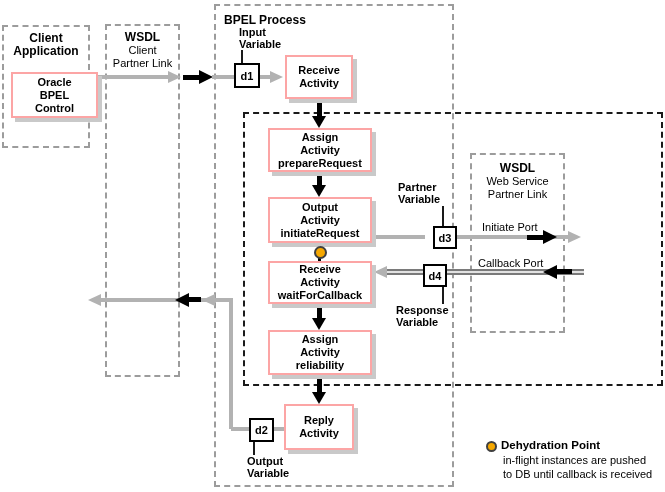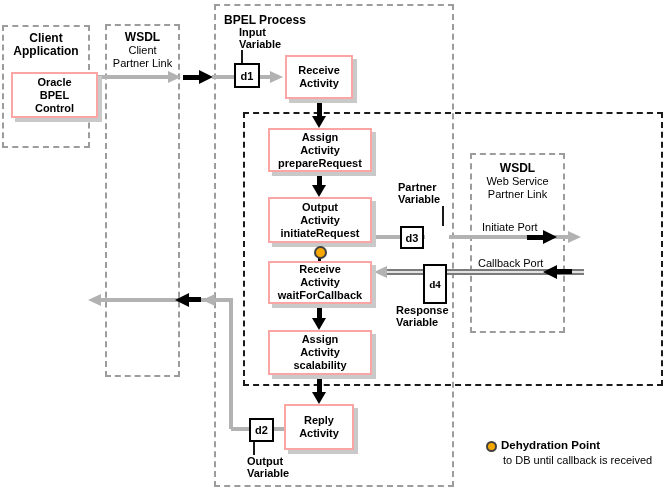--- a/index.html
+++ b/index.html
@@ -106,33 +106,33 @@
 
   <div class="act" style="left:268px; top:261px; width:104px; height:43px;">
     <div>Receive</div>
     <div>Activity</div>
     <div>waitForCallback</div>
   </div>
 
   <div class="act" style="left:268px; top:330px; width:104px; height:45px;">
     <div>Assign</div>
     <div>Activity</div>
-    <div>scalability</div>
+    <div>reliability</div>
   </div>
 
   <div class="act" style="left:284px; top:404px; width:70px; height:46px;">
     <div>Reply</div>
     <div>Activity</div>
   </div>
 
 
   <div class="varbox" style="left:234px; top:63px; width:26px; height:25px;">d1</div>
   <div class="varbox" style="left:249px; top:418px; width:25px; height:24px;">d2</div>
-  <div class="varbox" style="left:400px; top:226px; width:24px; height:23px;">d3</div>
-  <div class="varbox" style="left:423px; top:264px; width:24px; height:40px;font-family:Liberation Serif, serif;">d4</div>
+  <div class="varbox" style="left:433px; top:226px; width:24px; height:23px;">d3</div>
+  <div class="varbox" style="left:423px; top:264px; width:24px; height:23px;">d4</div>
 
   <div class="lbl" style="left:239px; top:26px;">
     <div>Input</div>
     <div>Variable</div>
   </div>
   <div class="thinline" style="left:241px; top:50px; height:13px;"></div>
 
   <div class="lbl" style="left:398px; top:181px;">
     <div>Partner</div>
     <div>Variable</div>
@@ -193,16 +193,17 @@
   <div class="vline" style="left:229px; top:300px; height:129px;"></div>
   <div class="hline" style="left:100px; top:298px; width:133px;"></div>
   <div class="tri tri-l-gray" style="left:202px; top:294px;"></div>
   <div class="shaft-h" style="left:188px; top:297px; width:13px;"></div>
   <div class="tri tri-l-black" style="left:175px; top:293px;"></div>
   <div class="tri tri-l-gray" style="left:88px; top:294px;"></div>
 
   <div class="dot" style="left: 486px; top: 441px; width: 11px; height: 11px; background: rgb(246, 168, 0);"></div>
   <div class="legend-title" style="left:501px; top:439px;">Dehydration Point</div>
   <div class="legend-desc" style="left:503px; top:454px;">
+    <div>in-flight instances are pushed</div>
     <div>to DB until callback is received</div>
   </div>
 
 </div>
 
 </body></html>

